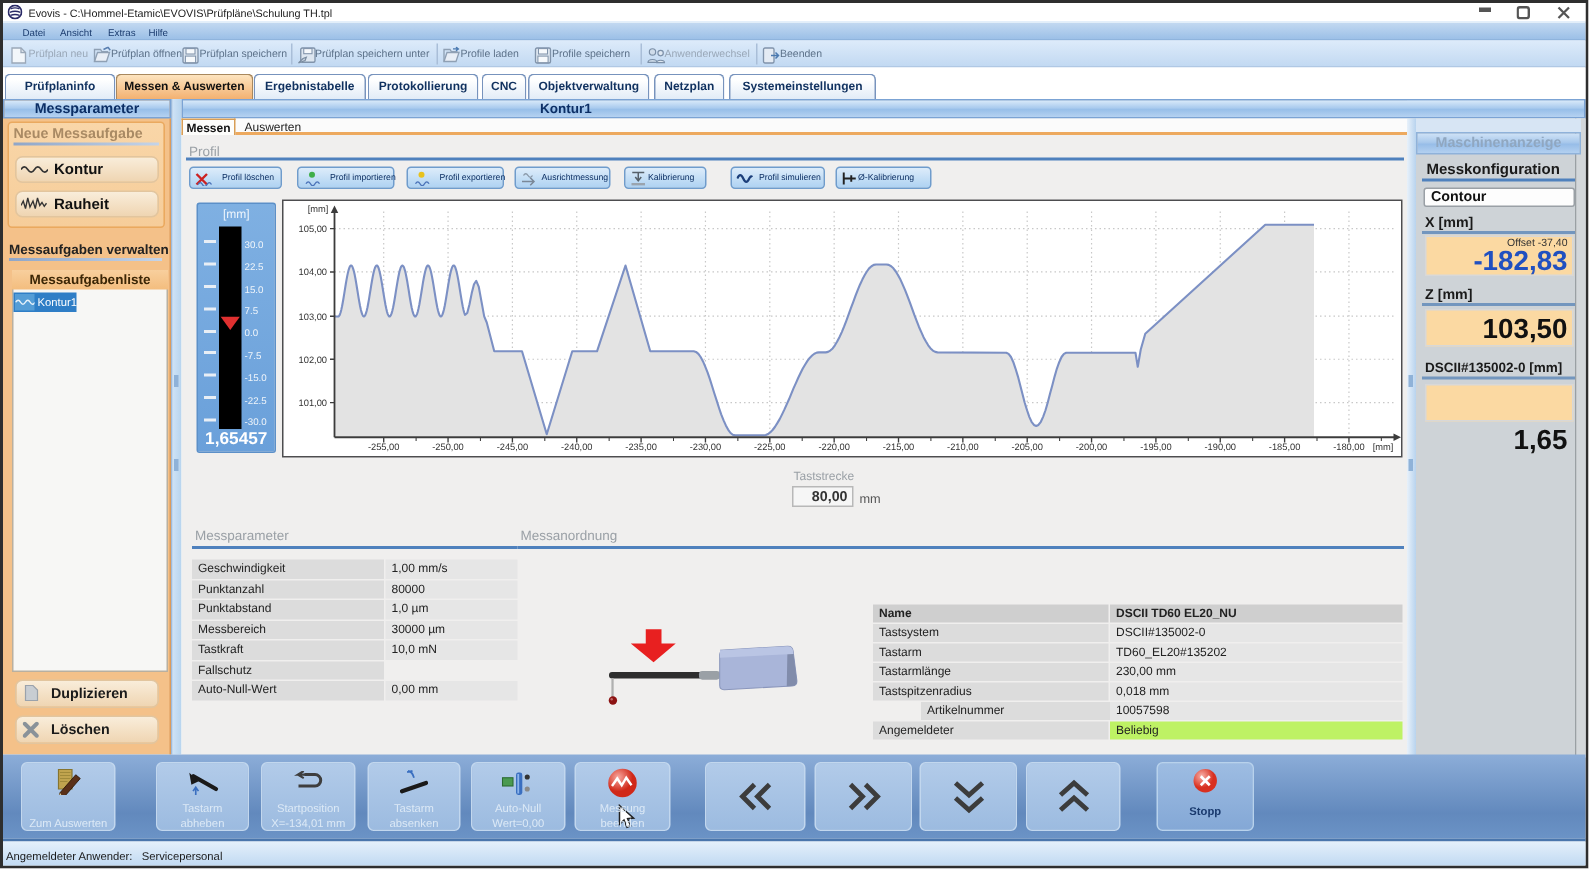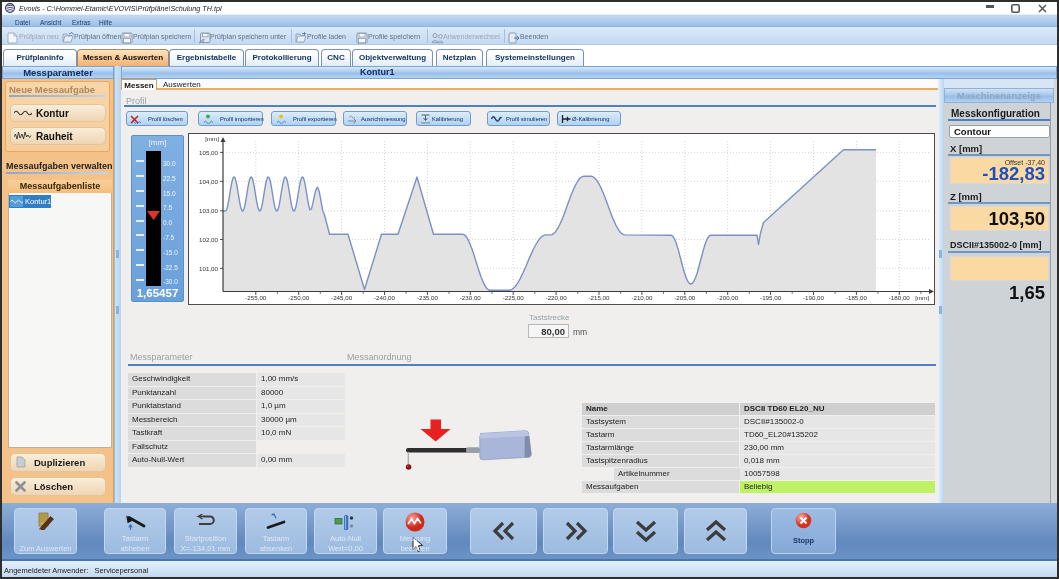--- a/index.html
+++ b/index.html
@@ -7,21 +7,21 @@
 .ab{position:absolute;}
 </style>
 </head><body>
 <div class="ab" style="left:0;top:0;width:1059px;height:579px;border:2px solid #2e2e2e;"></div>
 
 <div class="ab" style="left:2px;top:2px;width:1055px;height:12px;background:#fff;"></div>
 <svg class="ab" style="left:5px;top:3px" width="10" height="10" viewBox="0 0 10 10">
     <circle cx="5" cy="5" r="4.4" fill="#fff" stroke="#2a2a66" stroke-width="1.1"></circle>
     <path d="M2 3 Q5 1.5 8 3 M1.5 5.2 Q5 3.8 8.6 5.2 M2 7.3 Q5 6 8 7.3" stroke="#2a2a66" stroke-width="0.9" fill="none"></path>
   </svg>
-<div class="ab" style="left:19px;top:4px;font-size:7.2px;color:#222;font-style:italic;">Evovis - C:\Hommel-Etamic\EVOVIS\Prüfpläne\Schulung TH.tpl</div>
+<div class="ab" style="left:19px;top:4px;font-size:7.2px;color:#222;">Evovis - C:\Hommel-Etamic\EVOVIS\Prüfpläne\Schulung TH.tpl</div>
 <div class="ab" style="left:986px;top:5px;width:8px;height:3px;background:#555;"></div>
 <svg class="ab" style="left:1011px;top:4px" width="9" height="9" viewBox="0 0 9 9">
     <rect x="0.8" y="0.8" width="7.4" height="7.4" rx="1.5" fill="none" stroke="#555" stroke-width="1.6"></rect>
   </svg>
 <svg class="ab" style="left:1038px;top:4px" width="9" height="9" viewBox="0 0 9 9">
     <path d="M1 1 L8 8 M8 1 L1 8" stroke="#555" stroke-width="1.5"></path>
   </svg>
 
 <div class="ab" style="left:2px;top:14px;width:1055px;height:13px;background:linear-gradient(#c3d9f1,#9cc0e7);border-top:1px solid #e4effa;border-bottom:1px solid #8fb4dd;">
 <span class="ab" style="left:13px;top:4px;font-size:6.5px;color:#1c3d70;">Datei</span>
@@ -325,21 +325,21 @@
 <div class="ab" style="left:582px;top:416.0px;width:157px;height:12.0px;background:#dcdcdc;font-size:8px;font-weight:normal;color:#222;line-height:12.0px;padding-left:4px;">Tastsystem</div>
 <div class="ab" style="left:740px;top:416.0px;width:195px;height:12.0px;background:#e6e6e6;font-size:8px;font-weight:normal;color:#222;line-height:12.0px;padding-left:4px;">DSCII#135002-0</div>
 <div class="ab" style="left:582px;top:429.0px;width:157px;height:12.0px;background:#dcdcdc;font-size:8px;font-weight:normal;color:#222;line-height:12.0px;padding-left:4px;">Tastarm</div>
 <div class="ab" style="left:740px;top:429.0px;width:195px;height:12.0px;background:#e6e6e6;font-size:8px;font-weight:normal;color:#222;line-height:12.0px;padding-left:4px;">TD60_EL20#135202</div>
 <div class="ab" style="left:582px;top:442.0px;width:157px;height:12.0px;background:#dcdcdc;font-size:8px;font-weight:normal;color:#222;line-height:12.0px;padding-left:4px;">Tastarmlänge</div>
 <div class="ab" style="left:740px;top:442.0px;width:195px;height:12.0px;background:#e6e6e6;font-size:8px;font-weight:normal;color:#222;line-height:12.0px;padding-left:4px;">230,00 mm</div>
 <div class="ab" style="left:582px;top:455.0px;width:157px;height:12.0px;background:#dcdcdc;font-size:8px;font-weight:normal;color:#222;line-height:12.0px;padding-left:4px;">Tastspitzenradius</div>
 <div class="ab" style="left:740px;top:455.0px;width:195px;height:12.0px;background:#e6e6e6;font-size:8px;font-weight:normal;color:#222;line-height:12.0px;padding-left:4px;">0,018 mm</div>
 <div class="ab" style="left:614px;top:468.0px;width:157px;height:12.0px;background:#dcdcdc;font-size:8px;font-weight:normal;color:#222;line-height:12.0px;padding-left:4px;">Artikelnummer</div>
 <div class="ab" style="left:740px;top:468.0px;width:195px;height:12.0px;background:#e6e6e6;font-size:8px;font-weight:normal;color:#222;line-height:12.0px;padding-left:4px;">10057598</div>
-<div class="ab" style="left:582px;top:481.0px;width:157px;height:12.0px;background:#dcdcdc;font-size:8px;font-weight:normal;color:#222;line-height:12.0px;padding-left:4px;">Messaufgaben</div>
+<div class="ab" style="left:582px;top:481.0px;width:157px;height:12.0px;background:#dcdcdc;font-size:8px;font-weight:normal;color:#222;line-height:12.0px;padding-left:4px;">Angemeldeter</div>
 <div class="ab" style="left:740px;top:481.0px;width:195px;height:12.0px;background:#bef264;font-size:8px;font-weight:normal;color:#222;line-height:12.0px;padding-left:4px;">Beliebig</div>
 <svg class="ab" style="left:390px;top:415px" width="145" height="58" viewBox="0 0 145 58">
     <path d="M40.5 4.5 h10.5 v9.5 h9.5 L45.7 26.5 L30.5 14 h10 z" fill="#e82020"></path>
     <rect x="16" y="33" width="63" height="4.4" rx="2" fill="#2e2e2e"></rect>
     <rect x="76" y="32.3" width="14" height="5.8" rx="2.2" fill="#9aa0a6"></rect>
     <path d="M90 18.5 L135 15.8 q3.2 -0.2 3.7 3 l2.5 19.5 q0.5 3.8 -3.2 4 L93 44.8 q-3.2 0.2 -3.2 -3 V21.5 q0 -2.8 3.2 -3 z" fill="#a9b5d9" stroke="#8a96bc" stroke-width="0.7"></path>
     <path d="M135 15.8 q3.2 -0.2 3.7 3 l2.5 19.5 q0.5 3.8 -3.2 4 l-3.5 0.2 z" fill="#818cab"></path>
     <path d="M90 18.5 L135 15.8 q3.2 -0.2 3.7 3 l0.3 2.2 L90 23.5 z" fill="#bac5e4"></path>
     <rect x="17.6" y="37" width="1.5" height="13" fill="#b0b0b0"></rect>
     <circle cx="18.6" cy="52" r="2.8" fill="#8c1212"></circle>

